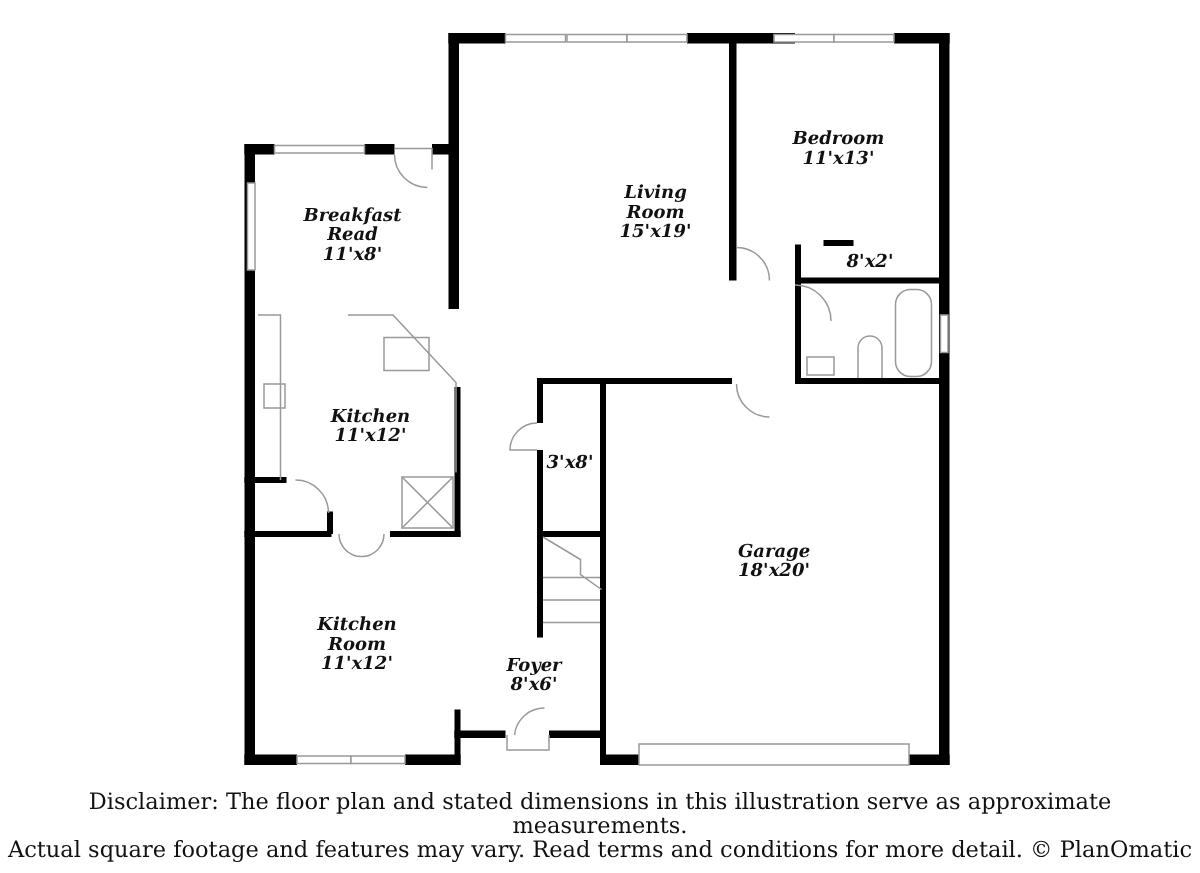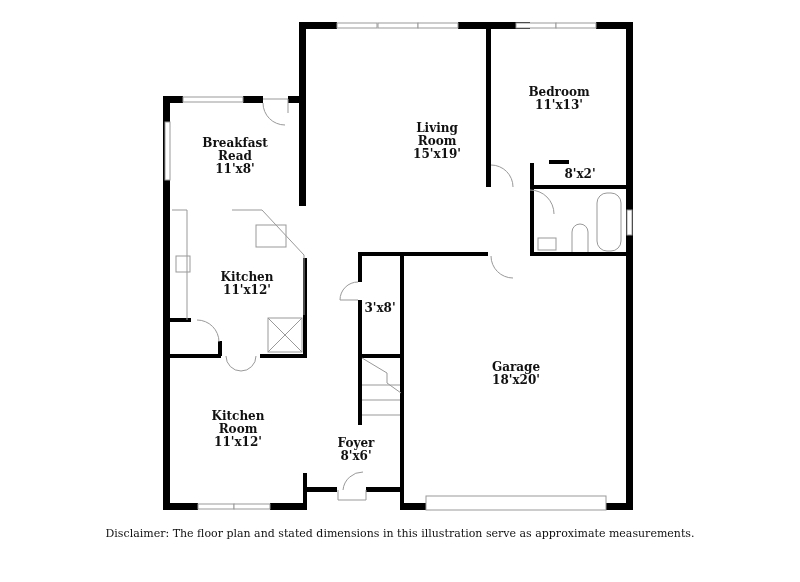--- a/index.html
+++ b/index.html
@@ -1,20 +1,20 @@
 <!DOCTYPE html>
 <html><head>
 <meta charset="utf-8">
 <style>
   html, body { margin: 0; padding: 0; background: #ffffff; }
   body { width: 800px; height: 582px; position: relative; overflow: hidden; font-family: "DejaVu Serif", serif; }
   #plan { position: absolute; left: 0; top: 0; width: 800px; height: 582px; }
-  .label { position: absolute; text-align: center; font-family: "DejaVu Serif", serif; font-weight: bold; font-size: 12px; line-height: 13px; color: #111; transform: translateX(-50%); white-space: nowrap; }
+  .label { position: absolute; text-align: center; font-family: "DejaVu Serif", serif; font-weight: bold; font-size: 12px; line-height: 13px; color: #111; transform: translateX(-50%); white-space: nowrap; font-style: italic; }
   .label span { display: block; }
-  .disclaimer { position: absolute; left: 0; width: 800px; top: 526px; text-align: center; font-family: "DejaVu Serif", serif; font-size: 11px; line-height: 16px; color: #111; }
+  .disclaimer { position: absolute; left: 0; width: 800px; top: 526px; text-align: center; font-family: "DejaVu Serif", serif; font-size: 15px; line-height: 16px; color: #111; }
   .disclaimer span { display: block; }
 </style>
 </head>
 <body>
 
 <svg id="plan" viewBox="0 0 800 582" xmlns="http://www.w3.org/2000/svg">
   <g fill="#000">
 
     <rect x="163" y="96" width="7" height="414"></rect>
 
@@ -135,13 +135,14 @@
   <span>Room</span>
   <span>11'x12'</span>
 </div>
 <div class="label" style="left:356px; top:437px;">
   <span>Foyer</span>
   <span>8'x6'</span>
 </div>
 
 <div class="disclaimer">
   <span>Disclaimer: The floor plan and stated dimensions in this illustration serve as approximate measurements.</span>
+  <span>Actual square footage and features may vary. Read terms and conditions for more detail. © PlanOmatic</span>
 </div>
 
 </body></html>

